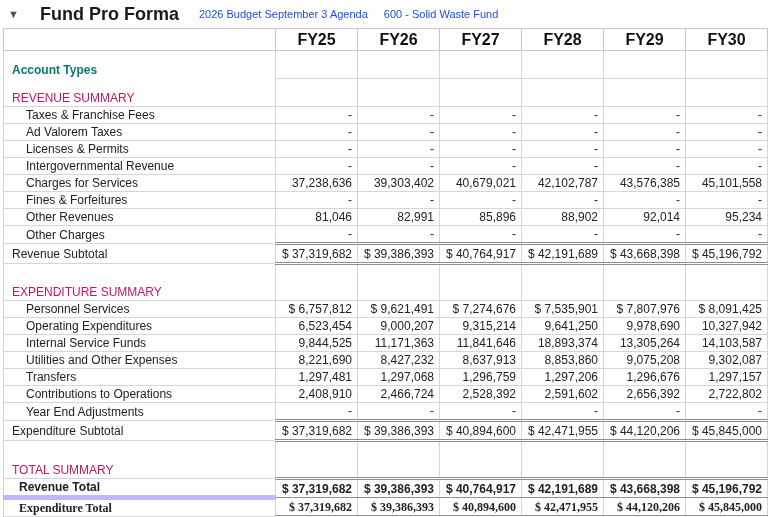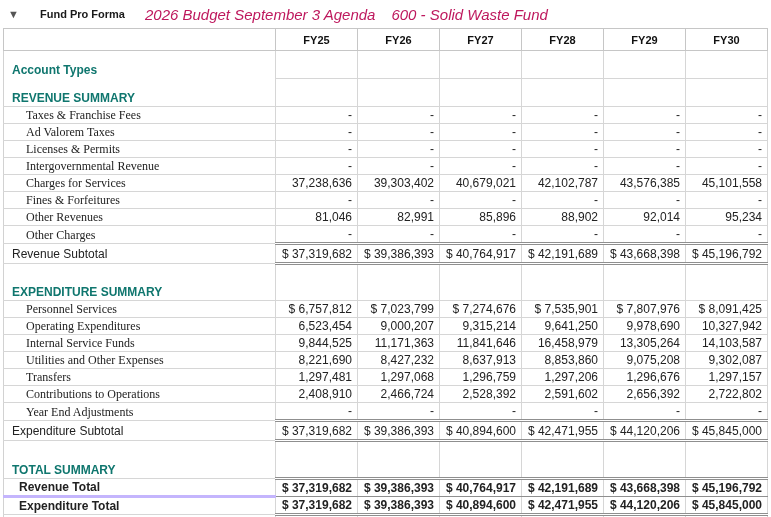--- a/index.html
+++ b/index.html
@@ -10,57 +10,57 @@
   }
   
   .titlebar{
     display:flex;align-items:center;height:28px;padding-left:8px;
     background:#ffffff;
   }
   .collapse{
     width:16px;color:#555;font-size:11px;line-height:1;cursor:pointer;
     user-select:none;margin-right:8px;
   }
-  .title{font-weight:bold;font-size:11px;color:#1a1a1a;margin-right:20px;padding-left:8px;}
-  .ctx{font-size:15px;color:#be185d;margin-right:16px;font-style:italic;}
+  .title{font-weight:bold;font-size:18px;color:#1a1a1a;margin-right:20px;padding-left:8px;}
+  .ctx{font-size:11px;color:#1d4ed8;margin-right:16px;}
   
   table{
     border-collapse:collapse;table-layout:fixed;
     margin-left:3px;width:765px;
     border:1px solid #d2d2d2;
   }
   th,td{padding:0;overflow:hidden;white-space:nowrap;}
   thead th{
-    height:21px;font-weight:bold;font-size:11px;color:#111;text-align:center;
+    height:21px;font-weight:bold;font-size:16px;color:#111;text-align:center;
     border:1px solid #c6c6c6;background:#ffffff;
   }
   thead th.corner{border-right:1px solid #c6c6c6;}
   td{height:16px;line-height:16px;font-size:12px;color:#222;}
   td.lbl{padding-left:8px;}
   td.num{
     text-align:right;padding-right:5px;
     border-left:1px solid #d6d6d6;
   }
   td.num:last-child{border-right:1px solid #d6d6d6;}
   
   tr.spacer td{height:11px;}
   tr.gap td{height:19px;}
   tr.section td{height:16px;}
-  tr.section td.lbl{font-weight:bold;color:#0f766e;}
+  tr.section td.lbl{font-weight:normal;color:#be185d;}
   tr.section-line td.num{border-bottom:1px solid #d6d6d6;}
   tr.section-line td.lbl{font-weight:bold;color:#0f766e;}
   tr.detail td{border-top:1px solid #d6d6d6;}
-  tr.detail td.lbl{padding-left:22px;font-family:Liberation Serif, serif;}
+  tr.detail td.lbl{padding-left:22px;}
   tr.subtotal td{font-weight:normal;height:17px;}
   tr.subtotal td.lbl{border-top:1px solid #d6d6d6;border-bottom:1px solid #d6d6d6;}
   tr.subtotal td.num{border-top:3px double #8f8f8f;border-bottom:3px double #8f8f8f;}
   tr.total-first td{font-weight:bold;}
-  tr.total-first td.lbl{padding-left:15px;border-top:1px solid #d6d6d6;border-bottom:3px solid #c4b5fd;}
+  tr.total-first td.lbl{padding-left:15px;border-top:1px solid #d6d6d6;border-bottom:5px solid #c4b5fd;}
   tr.total-first td.num{border-top:3px double #8f8f8f;border-bottom:1px solid #8f8f8f;}
-  tr.total-last td{font-weight:bold;}
+  tr.total-last td{font-weight:bold;font-family:Liberation Serif, serif;}
   tr.total-last td.lbl{padding-left:15px;border-bottom:1px solid #d6d6d6;}
   tr.total-last td.num{border-bottom:3px double #8f8f8f;}
   tr.grand td{font-weight:bold;height:17px;}
   tr.grand td.lbl{border-bottom:1px solid #d6d6d6;}
   tr.grand td.num{border-top:3px double #8f8f8f;border-bottom:3px double #8f8f8f;}
 </style>
 </head>
 <body>
 
 <div class="titlebar">
@@ -223,41 +223,41 @@
         <td class="num"></td>
         <td class="num"></td>
         <td class="num"></td>
         <td class="num"></td>
         <td class="num"></td>
         <td class="num"></td>
       </tr>
       <tr class="detail">
         <td class="lbl">Personnel Services</td>
         <td class="num">$ 6,757,812</td>
-        <td class="num">$ 7,023,799</td>
+        <td class="num">$ 9,621,491</td>
         <td class="num">$ 7,274,676</td>
         <td class="num">$ 7,535,901</td>
         <td class="num">$ 7,807,976</td>
         <td class="num">$ 8,091,425</td>
       </tr>
       <tr class="detail">
         <td class="lbl">Operating Expenditures</td>
         <td class="num">6,523,454</td>
         <td class="num">9,000,207</td>
         <td class="num">9,315,214</td>
         <td class="num">9,641,250</td>
         <td class="num">9,978,690</td>
         <td class="num">10,327,942</td>
       </tr>
       <tr class="detail">
         <td class="lbl">Internal Service Funds</td>
         <td class="num">9,844,525</td>
         <td class="num">11,171,363</td>
         <td class="num">11,841,646</td>
-        <td class="num">16,458,979</td>
+        <td class="num">18,893,374</td>
         <td class="num">13,305,264</td>
         <td class="num">14,103,587</td>
       </tr>
       <tr class="detail">
         <td class="lbl">Utilities and Other Expenses</td>
         <td class="num">8,221,690</td>
         <td class="num">8,427,232</td>
         <td class="num">8,637,913</td>
         <td class="num">8,853,860</td>
         <td class="num">9,075,208</td>

